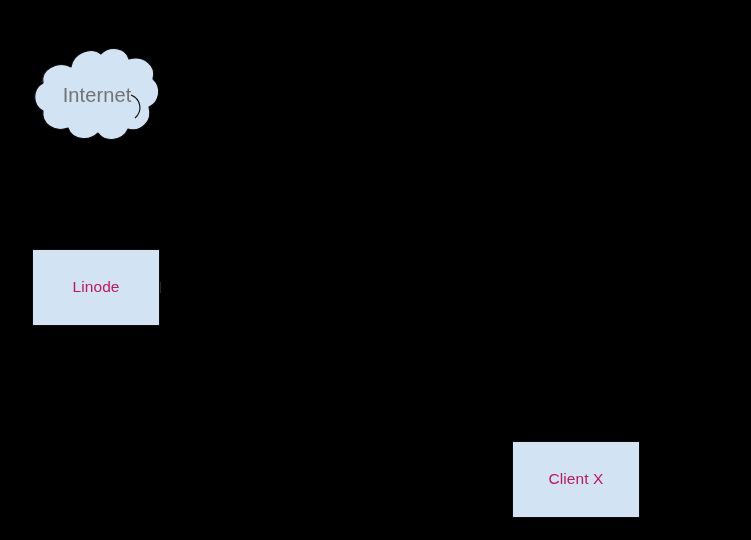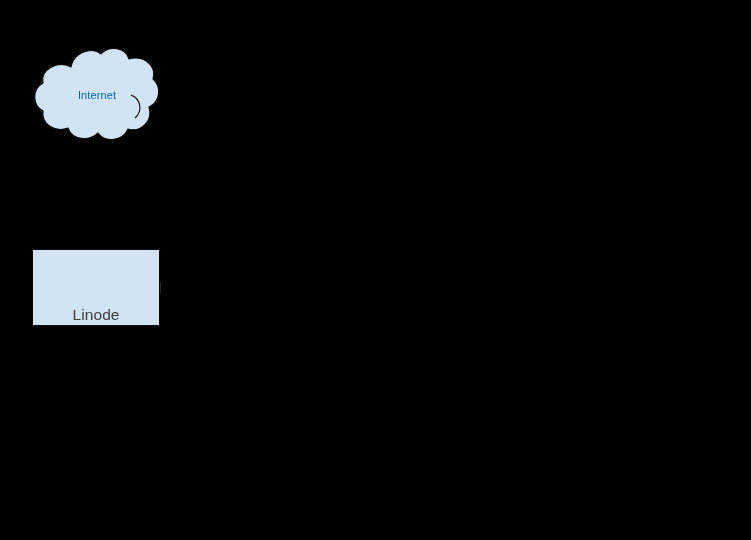--- a/index.html
+++ b/index.html
@@ -15,25 +15,25 @@
     position: relative;
     width: 751px;
     height: 540px;
     background: #000000;
     overflow: hidden;
   }
   .node {
     position: absolute;
     box-sizing: border-box;
     display: flex;
-    align-items: flex-end;
+    align-items: center;
     justify-content: center;
     background: #d2e3f3;
     border: 1px solid #0b0b0b;
-    color: #404040;
+    color: #be185d;
     font-size: 15.5px;
     line-height: 1.2;
     letter-spacing: 0.1px;
     white-space: nowrap;
   }
   .node-label {
     pointer-events: none;
   }
   .cloud {
     position: absolute;
@@ -49,22 +49,22 @@
   }
   .cloud-label {
     position: absolute;
     left: 0;
     top: 0;
     width: 131px;
     height: 100px;
     display: flex;
     align-items: center;
     justify-content: center;
-    color: #0369a1;
-    font-size: 11px;
+    color: #737373;
+    font-size: 20px;
     letter-spacing: 0.1px;
     white-space: nowrap;
     padding-left: 1px;
     box-sizing: border-box;
   }
   .edge-layer {
     position: absolute;
     left: 0;
     top: 0;
     width: 751px;
@@ -111,14 +111,17 @@
       <path d="M 100 50 C 110 54, 112 66, 104 73" fill="none" stroke="#0b0b0b" stroke-width="1.1"></path>
     </svg>
     <div class="cloud-label">Internet</div>
   </div>
 
   <div class="node" style="left:32px; top:249px; width:128px; height:77px;">
     <span class="node-label">Linode</span>
   </div>
 
 
+  <div class="node" style="left:512px; top:441px; width:128px; height:77px;">
+    <span class="node-label">Client X</span>
+  </div>
 
 </div>
 
 </body></html>

